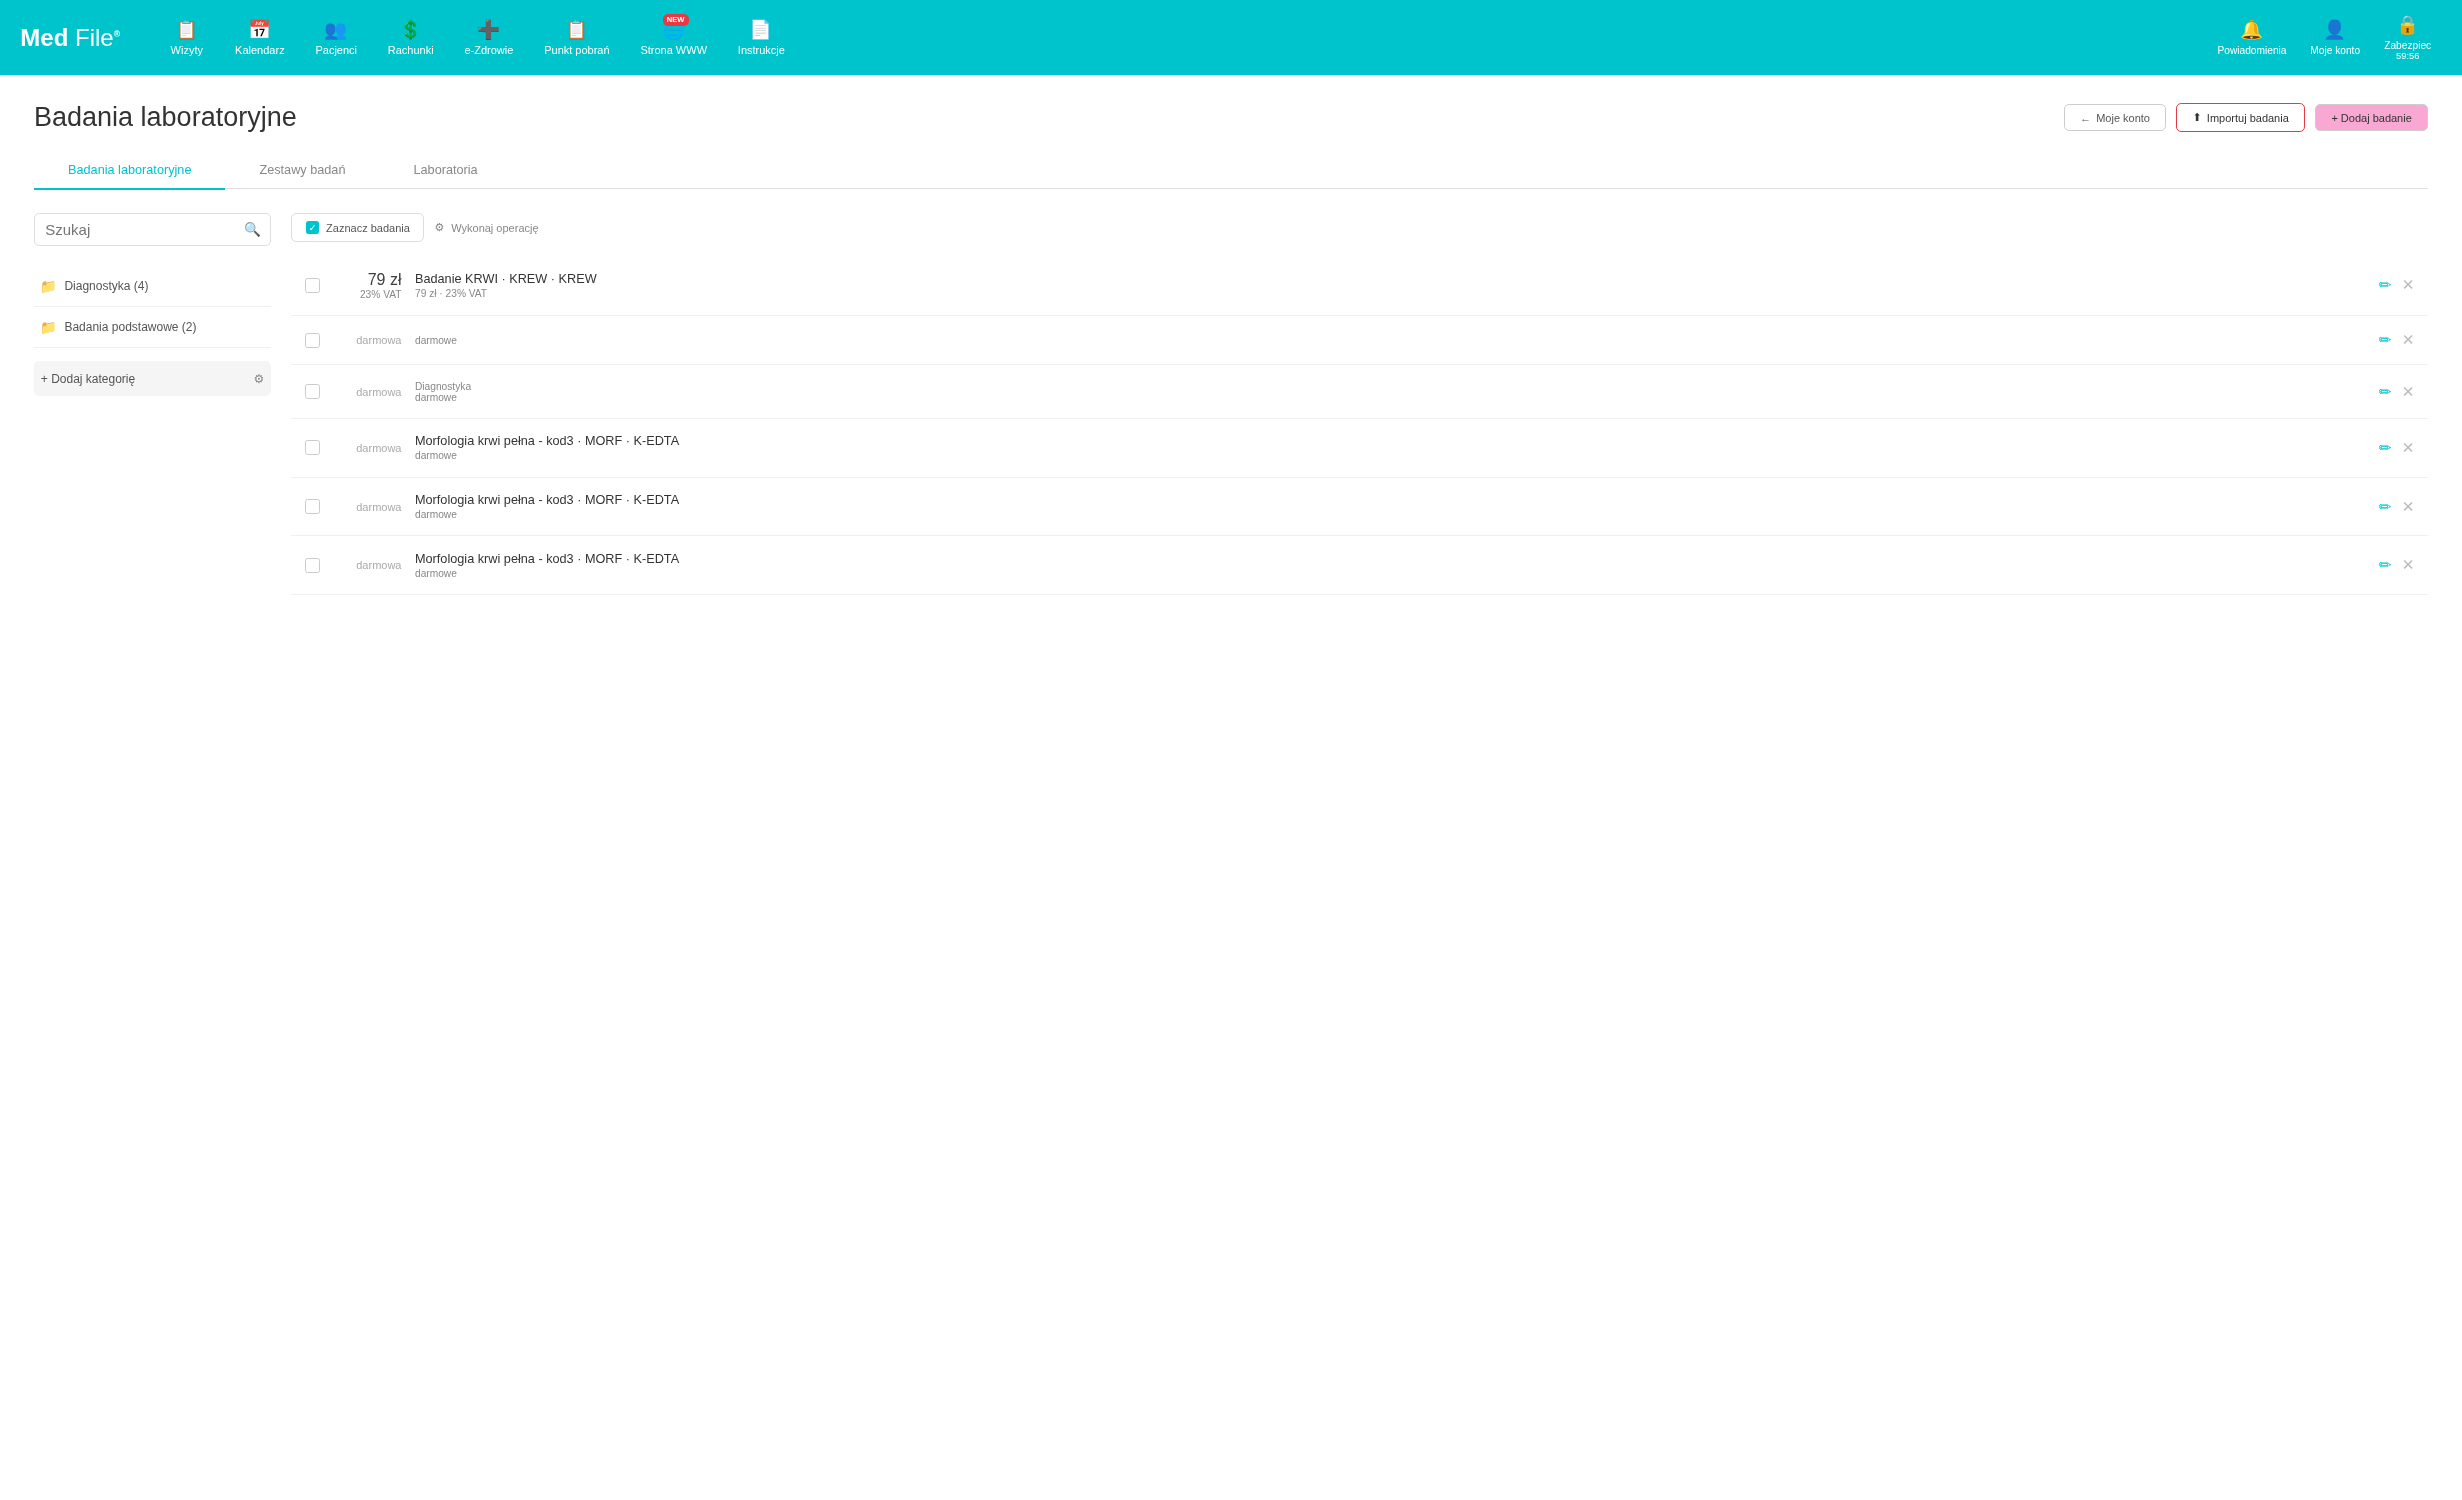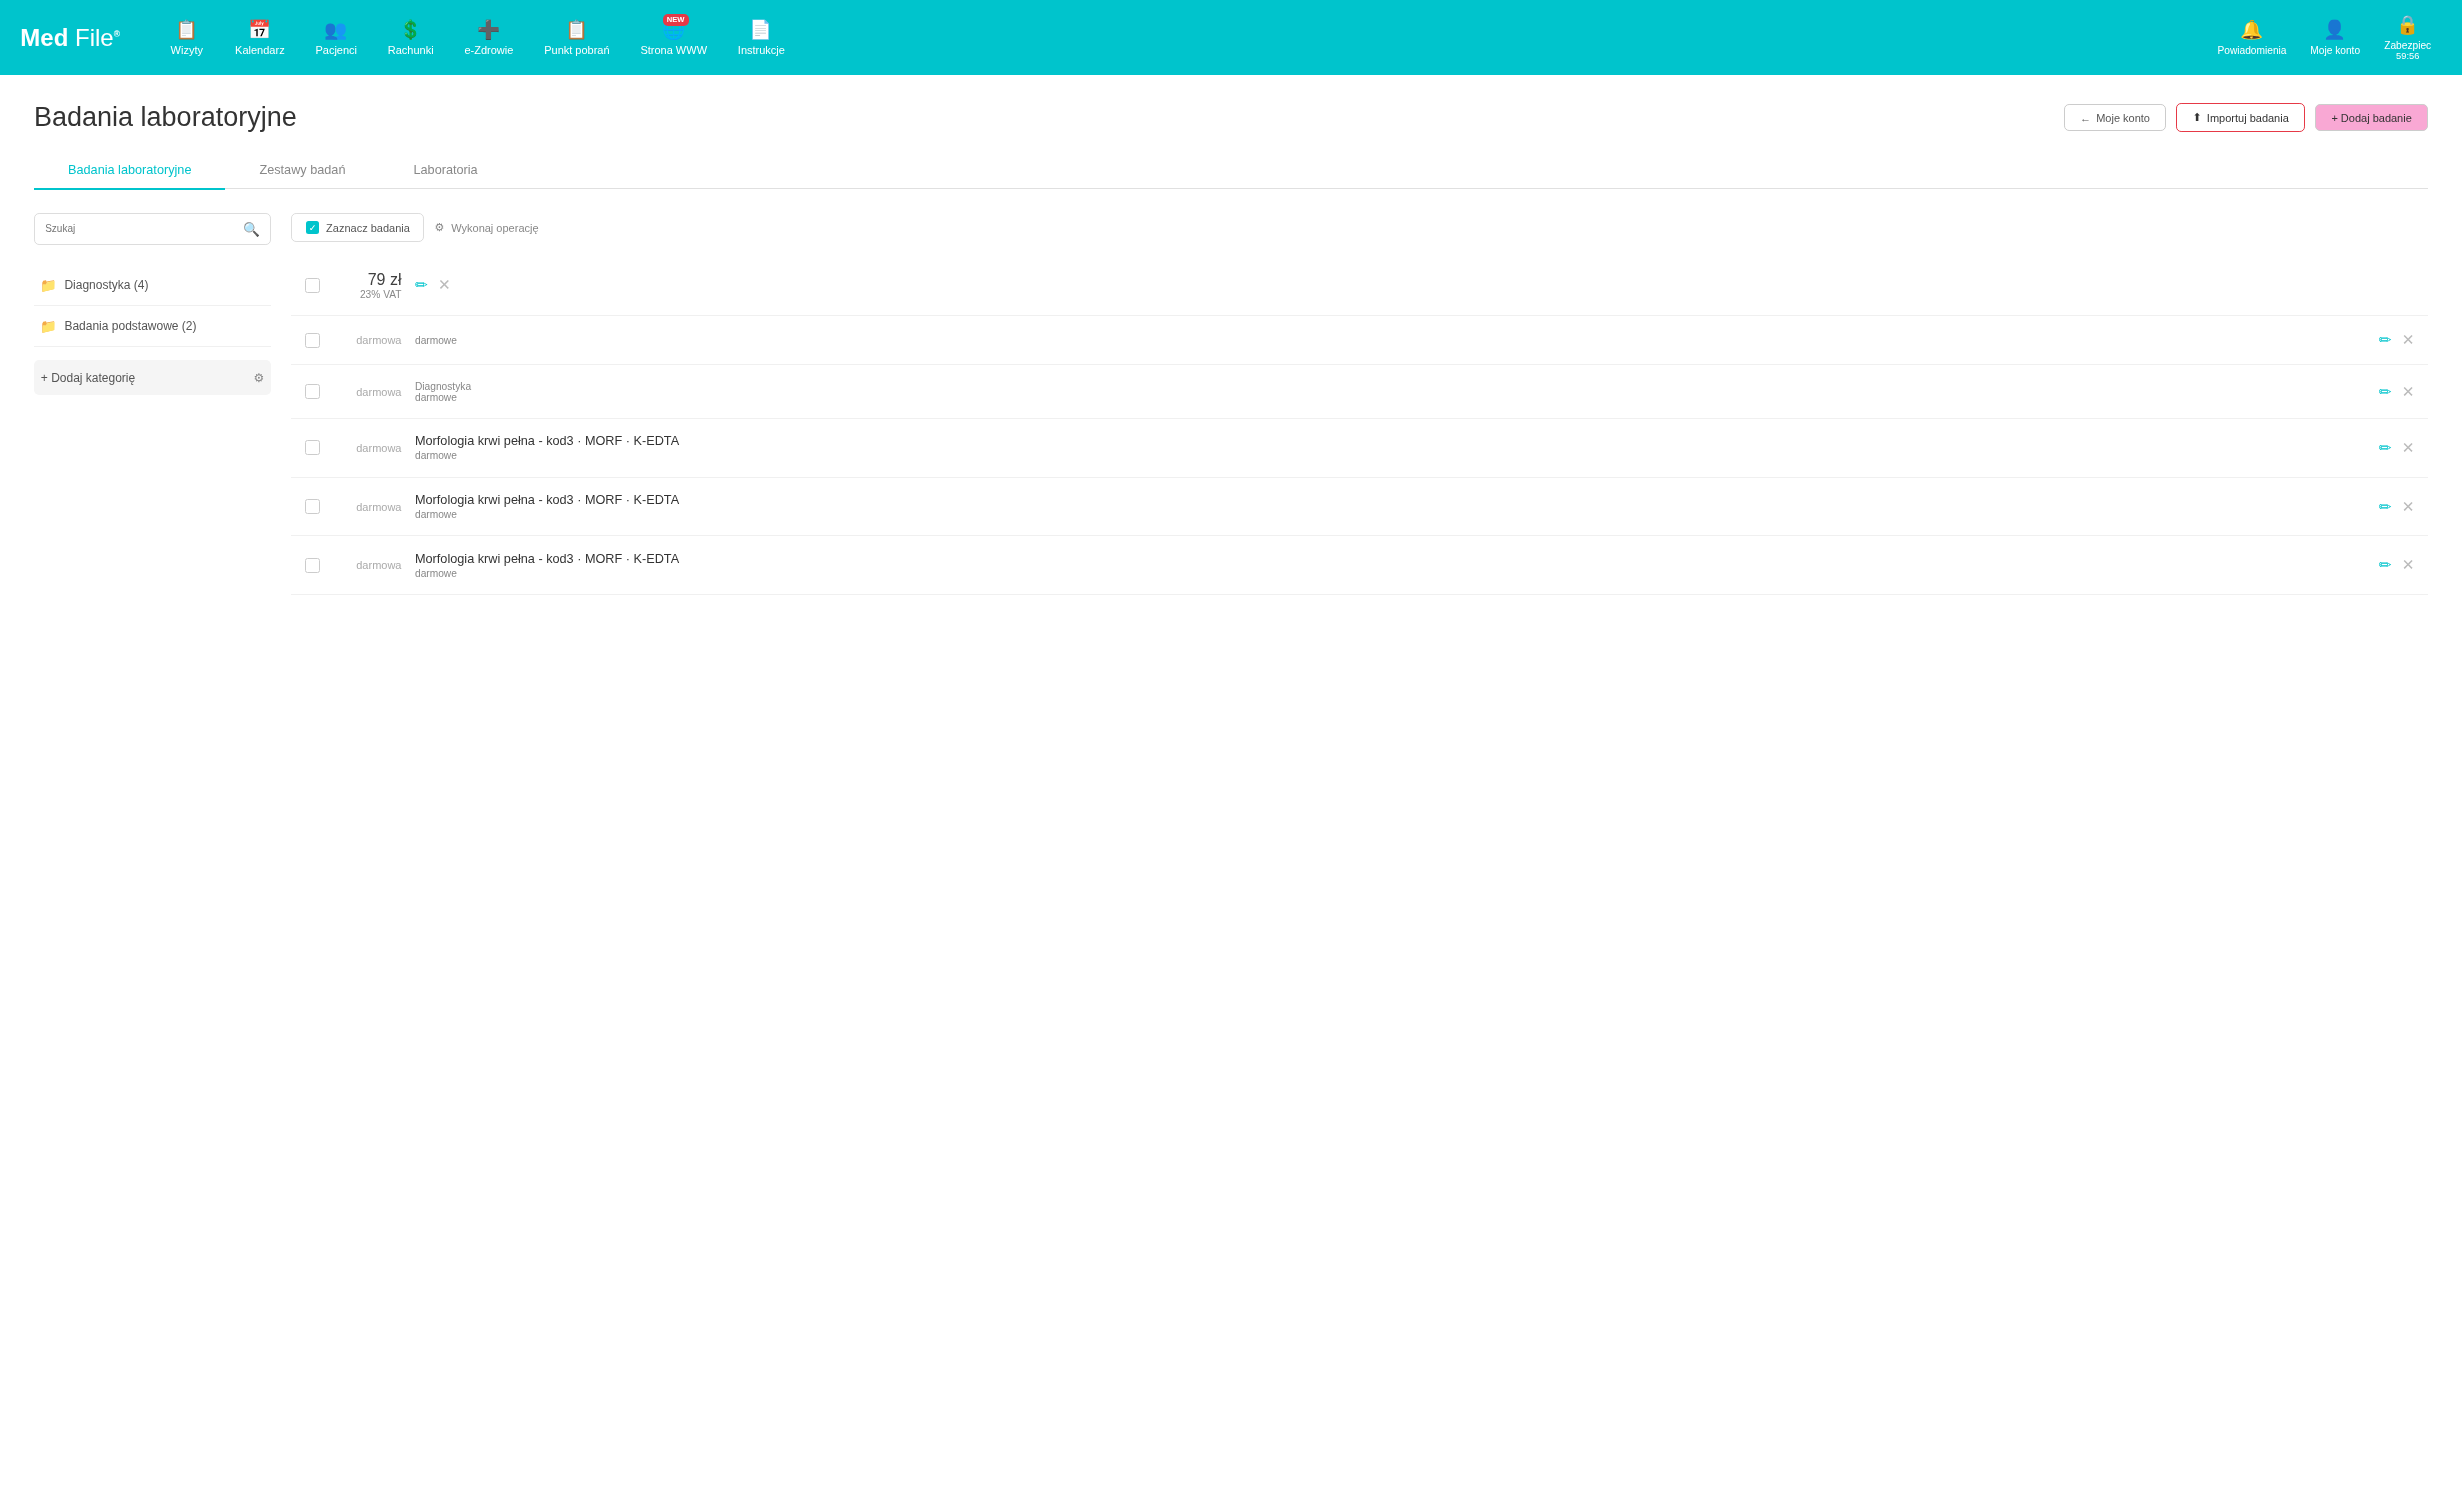--- a/index.html
+++ b/index.html
@@ -185,21 +185,21 @@
       border: 0.8px solid #ddd;
       border-radius: 5.1px;
       padding: 6.8px 10.2px;
       margin-bottom: 20.3px;
       background: white;
     }
     .search-box input {
       border: none;
       outline: none;
       flex: 1;
-      font-size: 10px;
+      font-size: 15px;
       color: #999;
       background: transparent;
     }
     .search-icon { color: #aaa; font-size: 13.5px; }
 
     .category-list { display: flex; flex-direction: column; gap: 0; }
     .category-item {
       display: flex;
       align-items: center;
       gap: 6.8px;
@@ -441,20 +441,24 @@
       </div>
 
       <div class="list-items">
 
         <div class="list-item">
           <div class="item-checkbox"></div>
           <div class="item-price">
             <div class="price-main">79 zł</div>
             <div class="price-vat">23% VAT</div>
           </div>
+          <div class="item-details">
+            <div class="item-name">Badanie KRWI · KREW · KREW</div>
+            <div class="item-sub">79 zł · 23% VAT</div>
+          </div>
           <div class="item-actions">
             <span class="edit-icon">✏</span>
             <span class="delete-icon">✕</span>
           </div>
         </div>
 
         <div class="list-item">
           <div class="item-checkbox"></div>
           <div class="item-price">
             <div class="price-free">darmowa</div>

